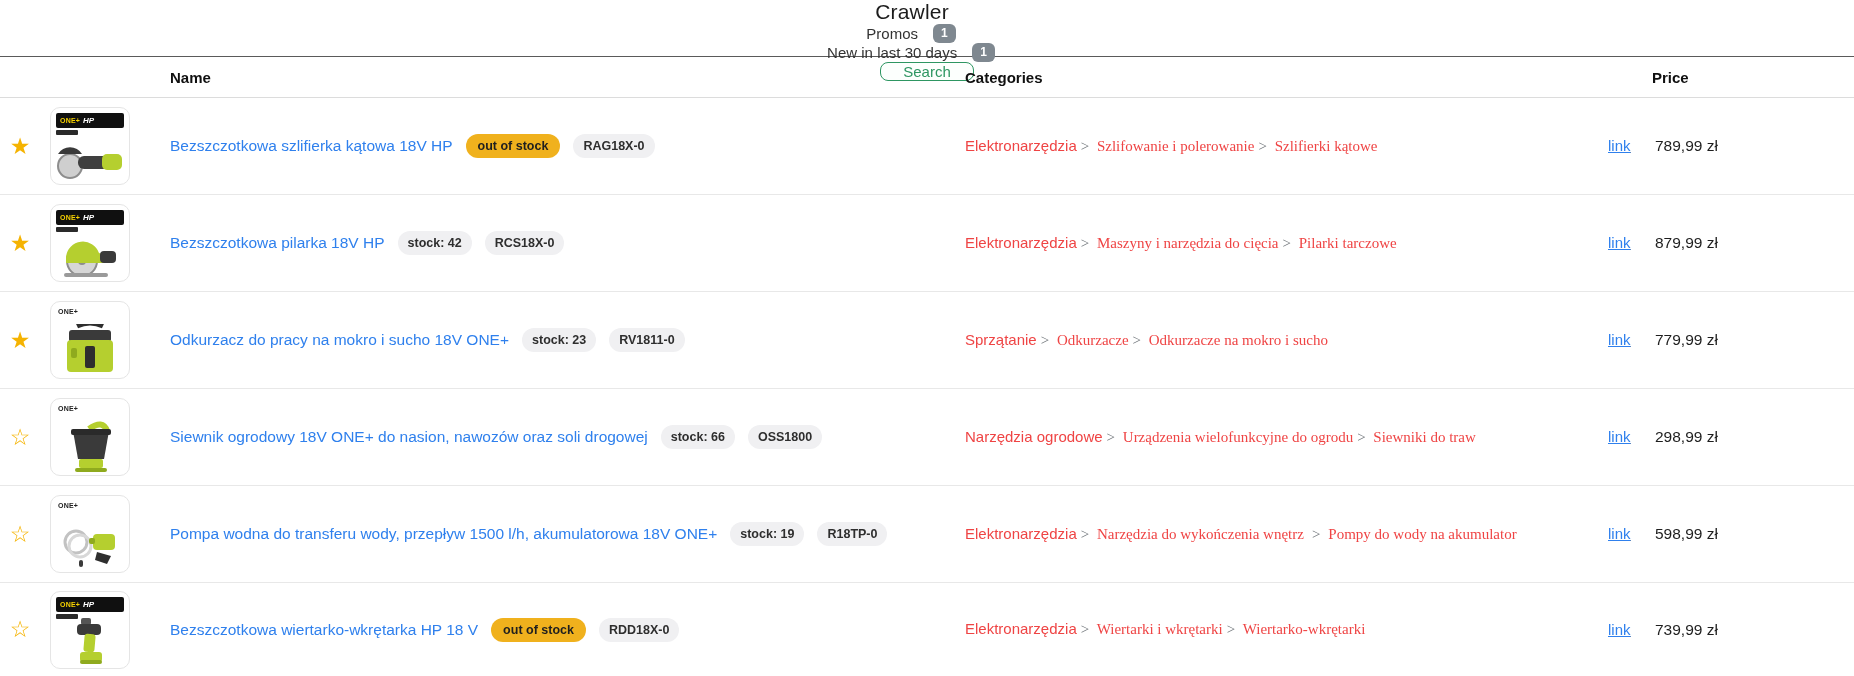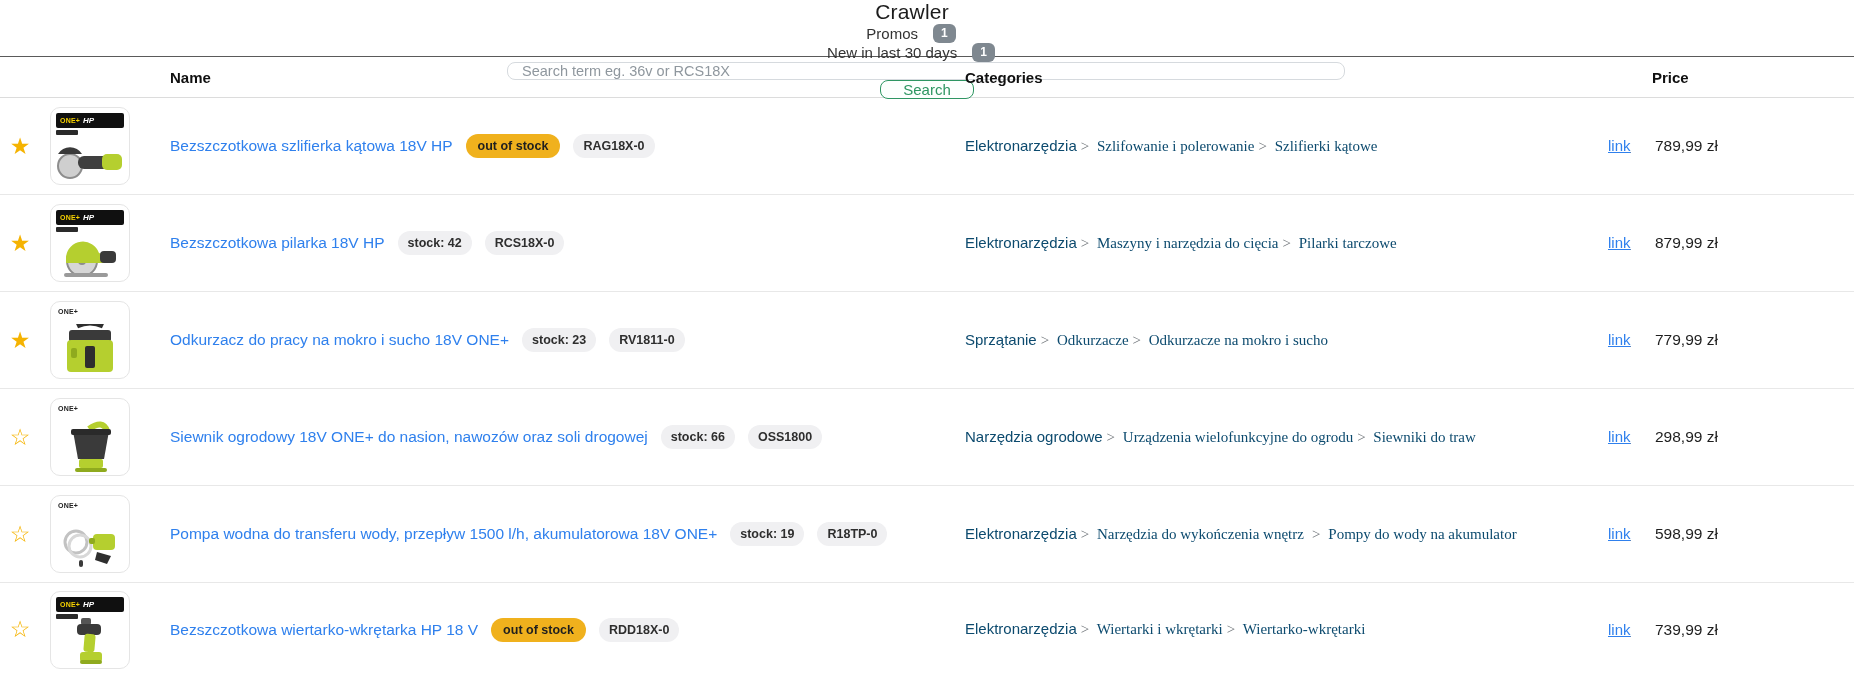--- a/index.html
+++ b/index.html
@@ -48,21 +48,21 @@
     color: #222; letter-spacing: .2px; }
   .thumb svg { position: absolute; left: 50%; transform: translateX(-50%); bottom: 2px; }
 
   .name-cell { display: flex; align-items: center; gap: 13px; padding-right: 20px; }
   a.product-link { color: #2f80ed; font-size: 15.5px; text-decoration: none; cursor: pointer; }
   .pill { font-size: 12.5px; font-weight: bold; color: #2e2e2e; background: #f0f0f2;
     border-radius: 12px; padding: 5px 10px; white-space: nowrap; }
   .pill.warning { background: #f0b11d; color: #1f1f1f; padding: 5px 12px; border-radius: 14px; }
 
   .cats-cell { font-size: 15px; line-height: 1.75; padding-right: 26px; }
-  .cats-cell a { color: #0c4a6e; text-decoration: none; cursor: pointer; }
+  .cats-cell a { color: #ef4444; text-decoration: none; cursor: pointer; }
   .crumb-group { white-space: nowrap; font-family: Liberation Serif, serif; }
   .sep { color: #6f7479; padding: 0 4px; }
 
   .link-cell { padding-left: 8px; text-decoration: underline; }
   .link-cell a { color: #2f80ed; font-size: 15px; text-decoration: underline; cursor: pointer; }
   .price-cell { font-size: 15.5px; color: #1e1e1e; padding-left: 3px; }
 </style>
 </head>
 <body>
 
@@ -70,21 +70,20 @@
   <div class="app-title">Crawler</div>
   <div class="nav-item">
     <span>Promos</span>
     <span class="count-badge">1</span>
   </div>
   <div class="nav-item">
     <span>New in last 30 days</span>
     <span class="count-badge">1</span>
   </div>
   <div class="spacer"></div>
-  <input class="search-input" type="text" placeholder="Search term eg. 36v or RCS18X" style="">
   <button class="search-btn">Search</button>
 </div>
 
 <div class="grid-cols thead">
   <div></div>
     <div></div>
   <div class="th">Name</div>
   <div class="th">Categories</div>
   <div></div>
   <div class="th">Price</div>

